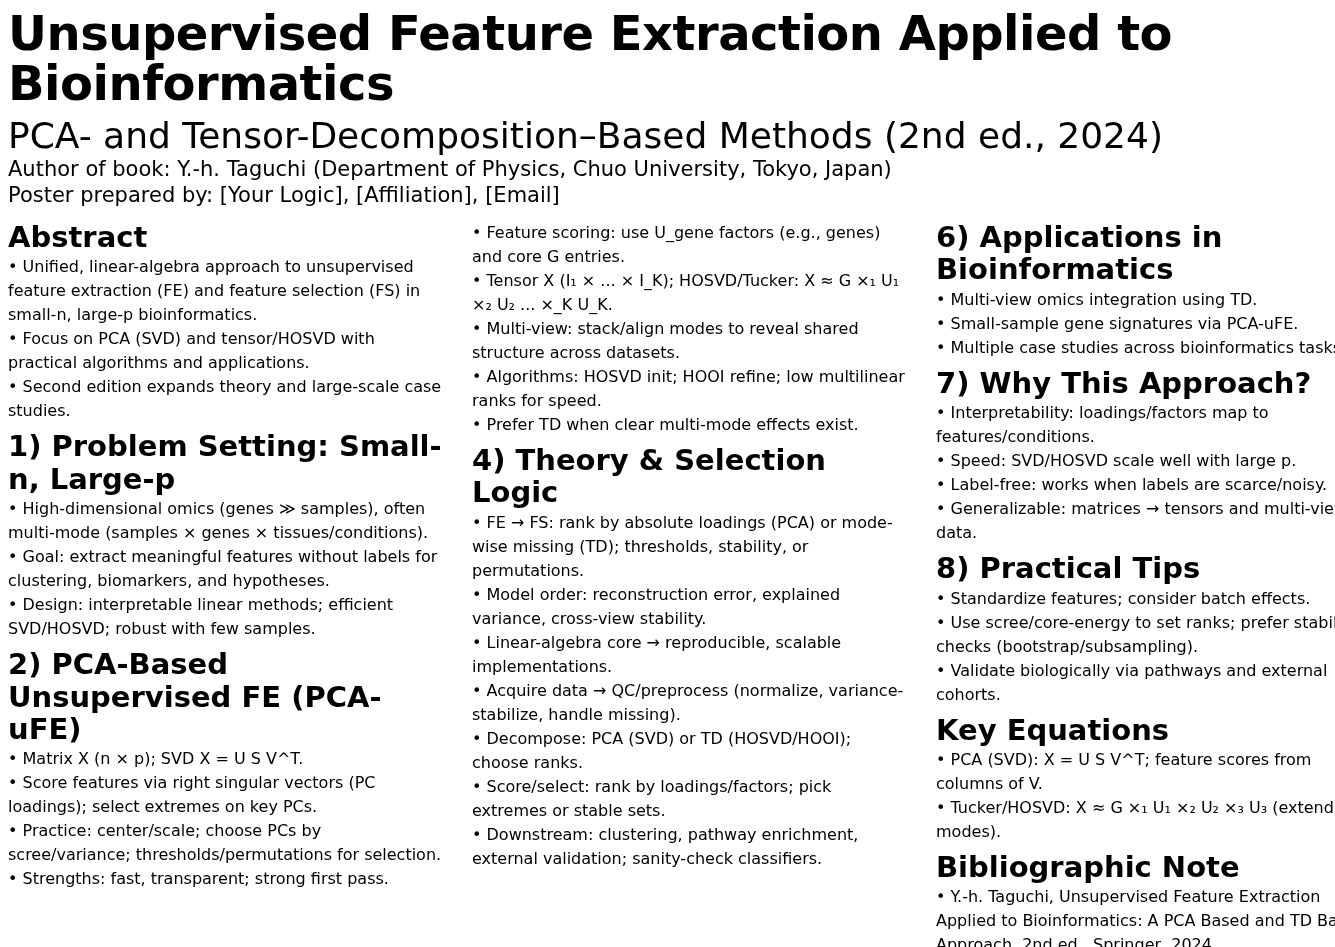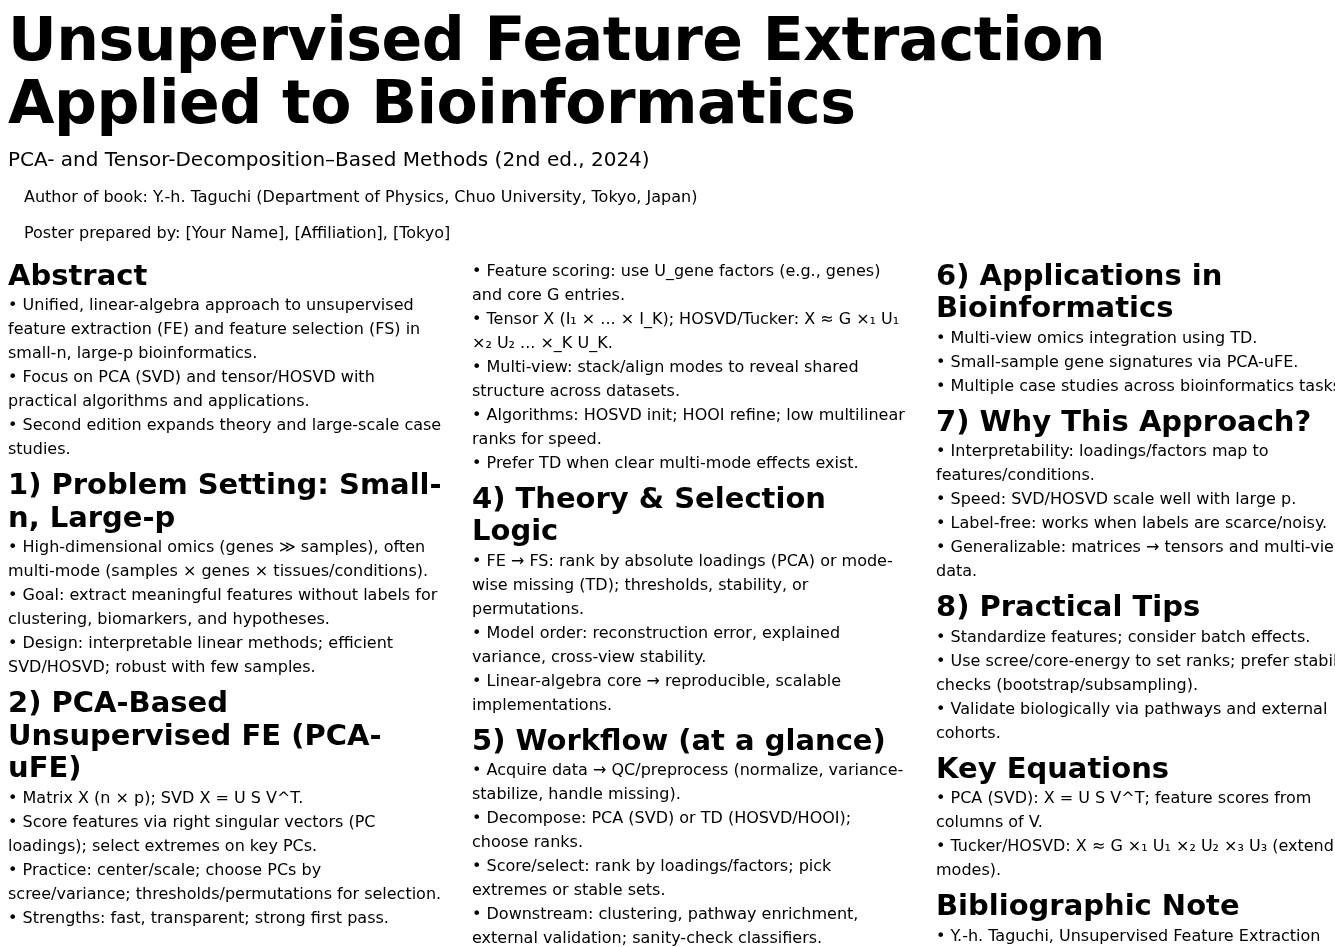--- a/index.html
+++ b/index.html
@@ -12,36 +12,36 @@
     font-family: "DejaVu Sans", sans-serif;
     overflow: hidden;
   }
   .poster {
     box-sizing: border-box;
     width: 1335px;
     height: 947px;
     padding: 8px 8px 0 8px;
   }
   .title {
-    font-size: 60px;
+    font-size: 48px;
     line-height: 1.05;
     font-weight: bold;
-    margin: 0 0 14px 0;
+    margin: 0 0 6px 0;
     letter-spacing: -0.5px;
   }
   .subtitle {
-    font-size: 20px;
+    font-size: 36px;
     line-height: 1.15;
     font-weight: normal;
     margin: 0;
   }
   .meta-line {
-    font-size: 16px;
+    font-size: 21px;
     line-height: 1.25;
-    margin: 16px;
+    margin: 0;
   }
   .columns {
     display: flex;
     gap: 26px;
     margin-top: 12px;
     align-items: flex-start;
   }
   .column {
     flex: 0 0 438px;
     width: 438px;
@@ -62,21 +62,21 @@
   }
 </style>
 </head>
 <body>
 
 <div class="poster">
   <header>
     <h1 class="title">Unsupervised Feature Extraction Applied to Bioinformatics</h1>
     <div class="subtitle">PCA- and Tensor-Decomposition–Based Methods (2nd ed., 2024)</div>
     <p class="meta-line">Author of book: Y.-h. Taguchi (Department of Physics, Chuo University, Tokyo, Japan)</p>
-    <p class="meta-line">Poster prepared by: [Your Name], [Affiliation], [Tokyo]</p>
+    <p class="meta-line">Poster prepared by: [Your Logic], [Affiliation], [Email]</p>
   </header>
 
   <div class="columns" id="columns">
       <div class="column">
         <section class="section">
           <h2 class="section-heading">Abstract</h2>
           <p class="bullet">• Unified, linear-algebra approach to unsupervised feature extraction (FE) and feature selection (FS) in small-n, large-p bioinformatics.</p>
           <p class="bullet">• Focus on PCA (SVD) and tensor/HOSVD with practical algorithms and applications.</p>
           <p class="bullet">• Second edition expands theory and large-scale case studies.</p>
         </section>
@@ -102,21 +102,20 @@
           <p class="bullet">• Algorithms: HOSVD init; HOOI refine; low multilinear ranks for speed.</p>
           <p class="bullet">• Prefer TD when clear multi-mode effects exist.</p>
         </section>
         <section class="section">
           <h2 class="section-heading">4) Theory &amp; Selection Logic</h2>
           <p class="bullet">• FE → FS: rank by absolute loadings (PCA) or mode-wise missing (TD); thresholds, stability, or permutations.</p>
           <p class="bullet">• Model order: reconstruction error, explained variance, cross-view stability.</p>
           <p class="bullet">• Linear-algebra core → reproducible, scalable implementations.</p>
         </section>
         <section class="section">
-          <h2 class="section-heading">5) Workflow (at a glance)</h2>
           <p class="bullet">• Acquire data → QC/preprocess (normalize, variance-stabilize, handle missing).</p>
           <p class="bullet">• Decompose: PCA (SVD) or TD (HOSVD/HOOI); choose ranks.</p>
           <p class="bullet">• Score/select: rank by loadings/factors; pick extremes or stable sets.</p>
           <p class="bullet">• Downstream: clustering, pathway enrichment, external validation; sanity-check classifiers.</p>
         </section>
       </div>
       <div class="column">
         <section class="section">
           <h2 class="section-heading">6) Applications in Bioinformatics</h2>
           <p class="bullet">• Multi-view omics integration using TD.</p>

